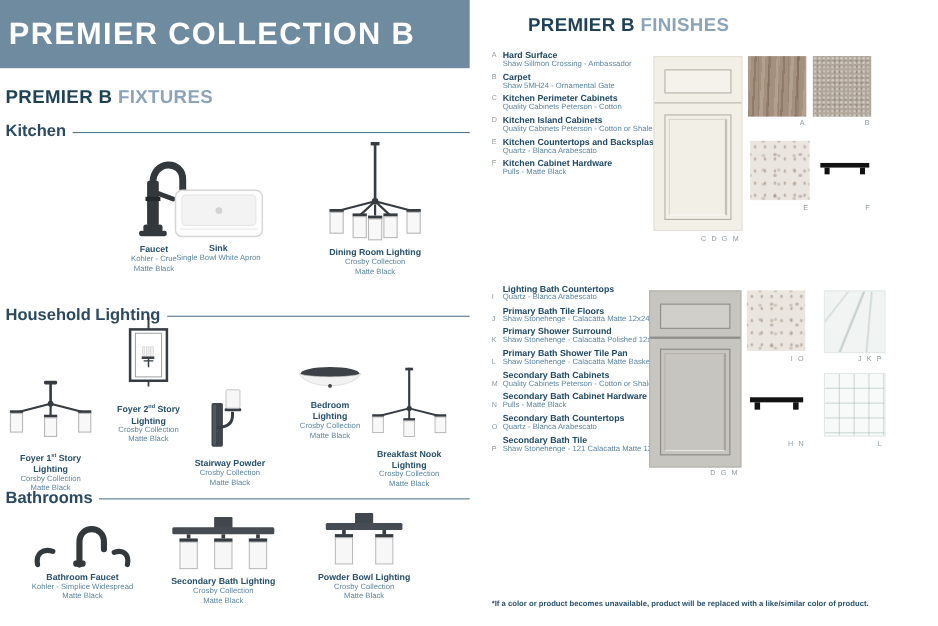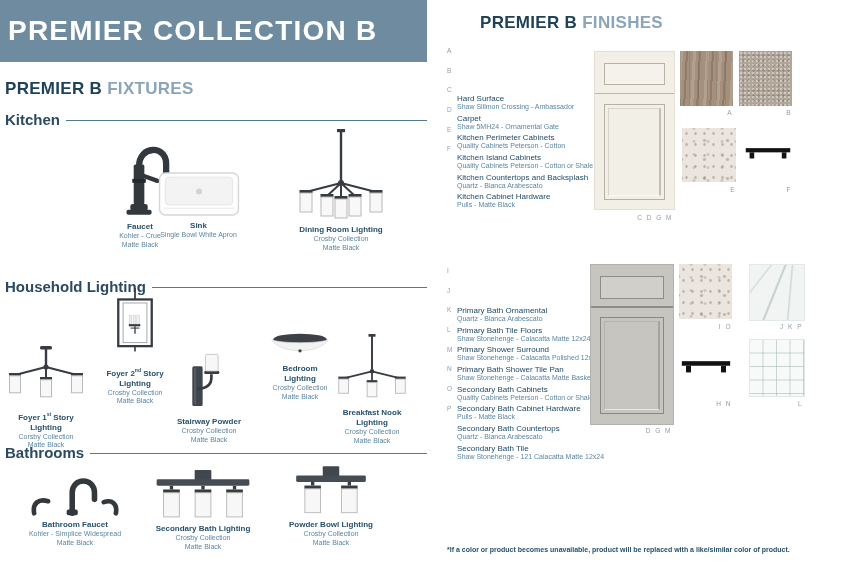--- a/index.html
+++ b/index.html
@@ -21,21 +21,21 @@
   .product{position:absolute;text-align:center;}
   .pimg{display:flex;align-items:flex-end;justify-content:center;margin-bottom:3px;}
   .ptitle{font-size:8px;font-weight:bold;color:#27506b;line-height:10px;}
   .ptitle sup{font-size:5px;}
   .psub{font-size:7px;color:#5b86a3;line-height:8.5px;}
   
   .finlist{position:absolute;width:175px;}
   .fin-item{display:flex;height:19.7px;white-space:nowrap;}
   .fin-letter{width:10px;flex:0 0 10px;font-size:6.5px;color:#909ca6;padding-top:1px;}
   .finlist.g2 .fin-letter{padding-top:9px;}
-  .fin-title{display:block;font-size:8px;font-weight:normal;color:#204a66;line-height:9px;margin-top:48px;}
+  .fin-title{display:block;font-size:8px;font-weight:bold;color:#204a66;line-height:9px;}
   .fin-sub{display:block;font-size:7px;color:#5b86a3;line-height:8px;}
   
   .sw{position:absolute;}
   .swlbl{position:absolute;font-size:6.5px;color:#909ca6;letter-spacing:1.5px;text-align:right;}
   .sw-wood{background:#a5907e;
     background-image:repeating-linear-gradient(93deg,rgba(255,255,255,.14) 0 3px,rgba(0,0,0,0) 3px 6px,rgba(62,42,28,.2) 6px 8px,rgba(0,0,0,0) 8px 13px),
                      repeating-linear-gradient(90deg,rgba(0,0,0,.08) 0 1px,transparent 1px 9px);}
   .sw-carpet{background-color:#b1a69a;
     background-image:radial-gradient(rgba(255,255,255,.38) 1px,transparent 1.4px),
                      radial-gradient(rgba(90,75,60,.3) 1px,transparent 1.4px);
@@ -366,21 +366,21 @@
       <rect x="6" y="7.5" width="6" height="8" fill="#121212"></rect>
       <rect x="48" y="7.5" width="6" height="8" fill="#121212"></rect>
     </svg>
   </div>
   <div class="swlbl" style="left:744px;top:186px;width:48px;">F</div>
 
   <div class="finlist g2" style="left:447px;top:258px;">
     <div class="fin-item">
       <span class="fin-letter">I</span>
       <span>
-          <span class="fin-title">Primary Bath Ornamental</span>
+          <span class="fin-title">Lighting Bath Countertops</span>
           <span class="fin-sub">Quartz - Blanca Arabescato</span>
         </span>
     </div>
     <div class="fin-item">
       <span class="fin-letter">J</span>
       <span>
           <span class="fin-title">Primary Bath Tile Floors</span>
           <span class="fin-sub">Shaw Stonehenge - Calacatta Matte 12x24</span>
         </span>
     </div>

